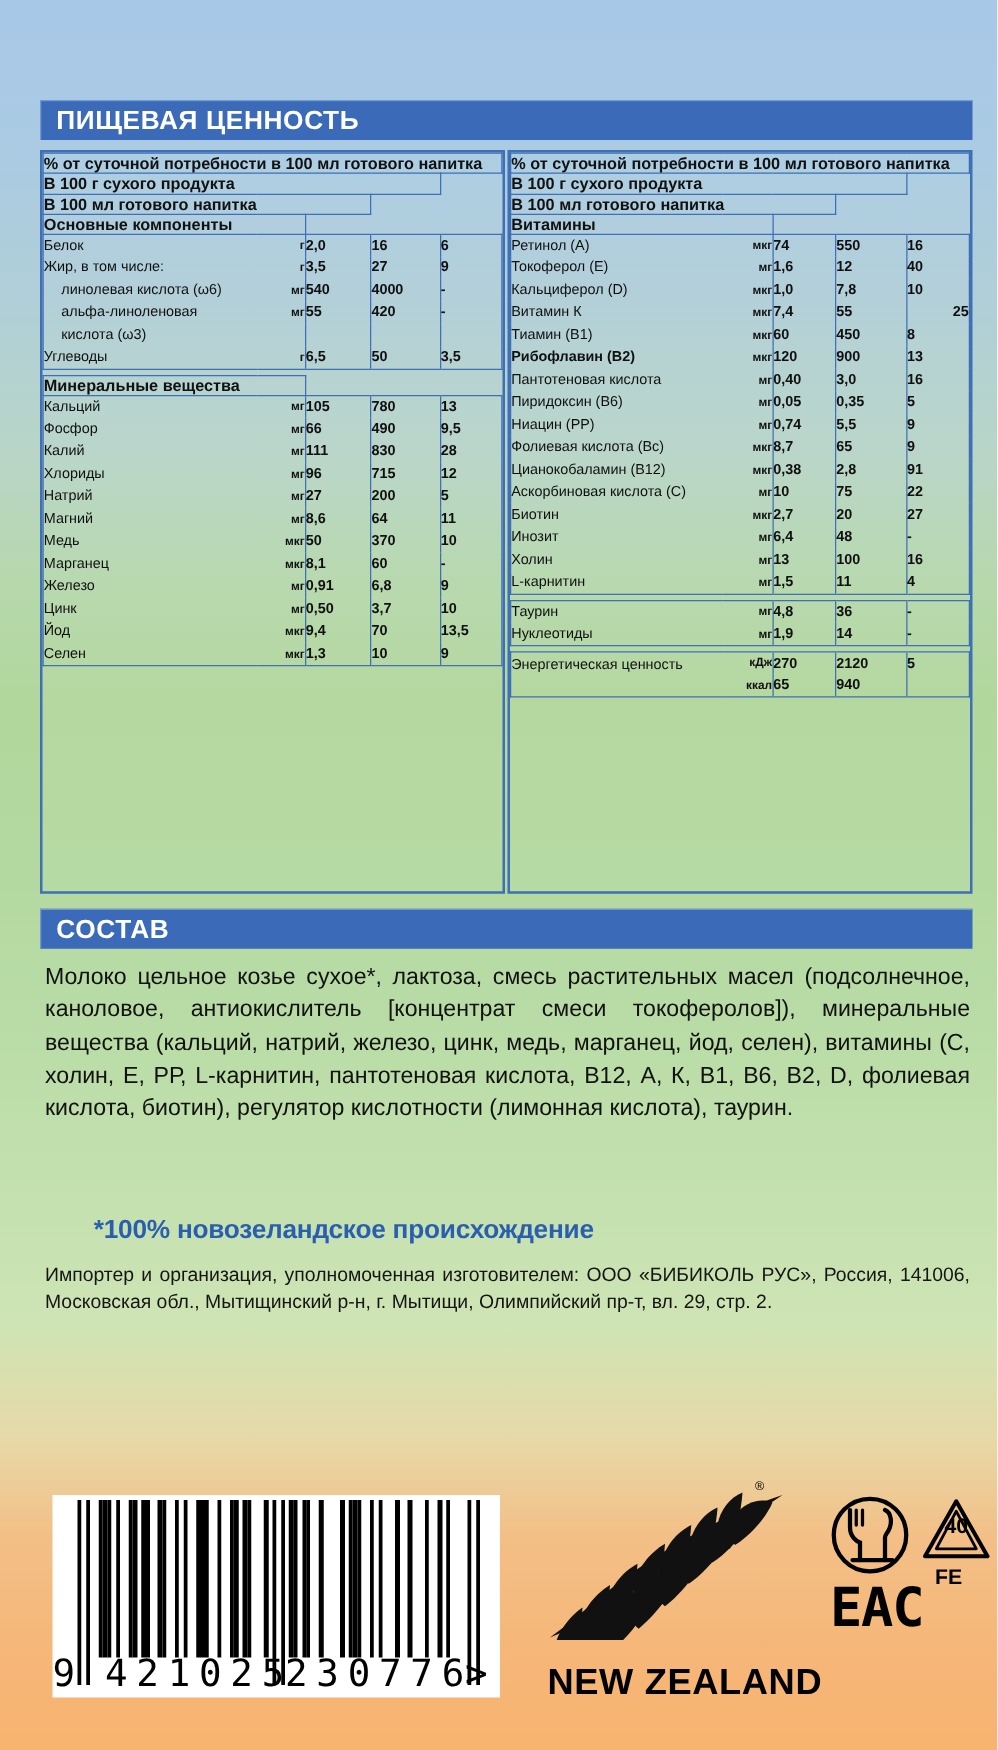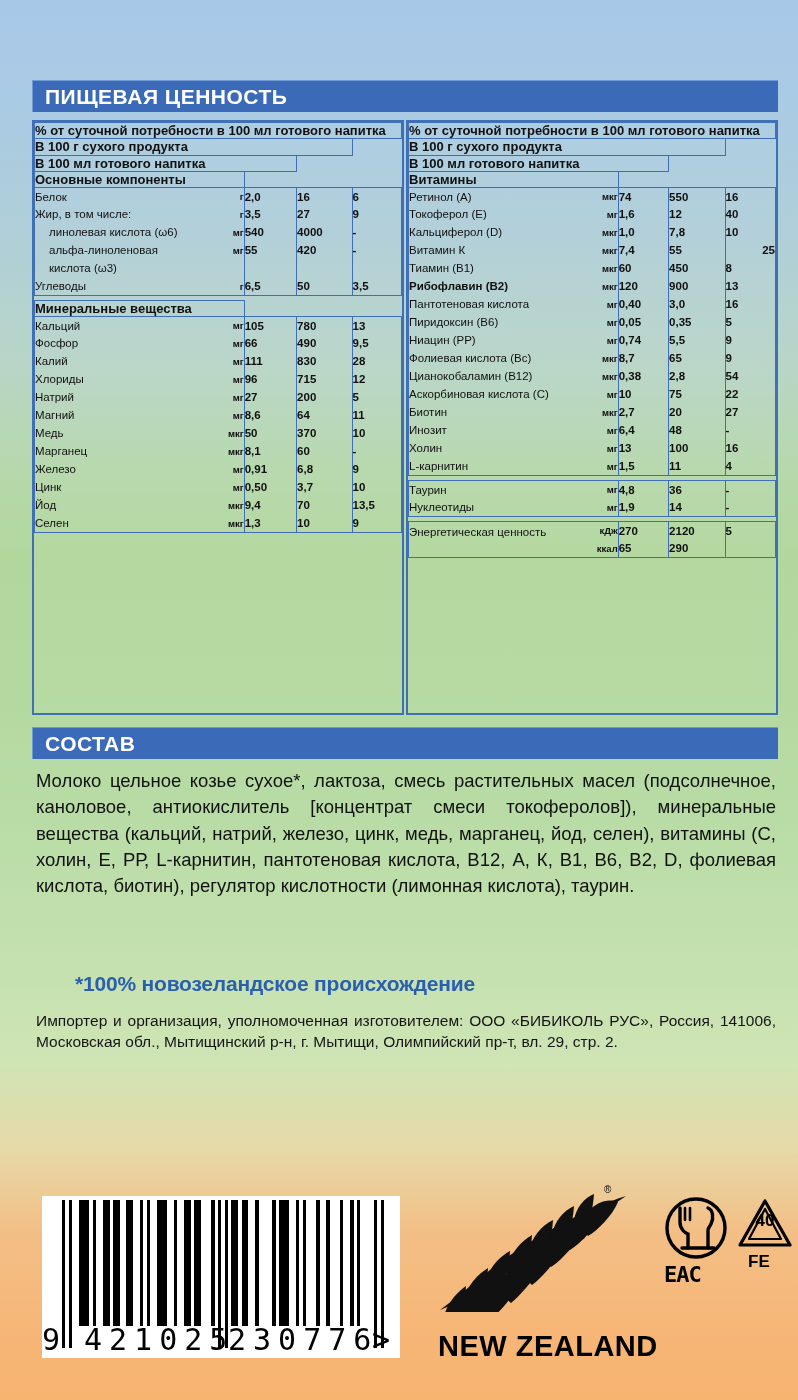--- a/index.html
+++ b/index.html
@@ -125,21 +125,21 @@
   
   .fern{position:absolute;left:432px;top:1192px;width:200px;height:120px;}
   .nzlabel{
     position:absolute;left:438px;top:1330px;
     font-weight:bold;font-size:29px;letter-spacing:.5px;color:#000;
   }
   .icon-food{position:absolute;left:664px;top:1196px;width:64px;height:64px;}
   .eac{
     position:absolute;left:664px;top:1262px;
     font-family:"DejaVu Sans Mono","Liberation Mono",monospace;
-    font-weight:bold;font-size:22px;color:#000;letter-spacing:-1px;
+    font-weight:bold;font-size:43px;color:#000;letter-spacing:-1px;
   }
   .icon-recycle{position:absolute;left:736px;top:1196px;width:58px;height:58px;}
   .fetext{
     position:absolute;left:748px;top:1252px;
     font-weight:bold;font-size:17px;color:#000;
   }
   .tm{
     position:absolute;left:604px;top:1184px;
     font-size:10px;color:#000;
   }
@@ -420,21 +420,21 @@
             <td class="unit">мкг</td>
             <td class="v vsep">8,7</td>
             <td class="v vsep">65</td>
             <td class="v vsep" style="border-right: 1.5px solid rgb(63, 111, 181);">9</td>
           </tr>
           <tr class="r">
             <td class="name" style="border-left: 1.5px solid rgb(63, 111, 181);">Цианокобаламин (В12)</td>
             <td class="unit">мкг</td>
             <td class="v vsep">0,38</td>
             <td class="v vsep">2,8</td>
-            <td class="v vsep" style="border-right: 1.5px solid rgb(63, 111, 181);">54</td>
+            <td class="v vsep" style="border-right: 1.5px solid rgb(63, 111, 181);">91</td>
           </tr>
           <tr class="r">
             <td class="name" style="border-left: 1.5px solid rgb(63, 111, 181);">Аскорбиновая кислота (С)</td>
             <td class="unit">мг</td>
             <td class="v vsep">10</td>
             <td class="v vsep">75</td>
             <td class="v vsep" style="border-right: 1.5px solid rgb(63, 111, 181);">22</td>
           </tr>
           <tr class="r">
             <td class="name" style="border-left: 1.5px solid rgb(63, 111, 181);">Биотин</td>
@@ -495,21 +495,21 @@
           <tr class="r">
             <td class="name" rowspan="2" style="border-left: 1.5px solid rgb(63, 111, 181); border-top: 1.5px solid rgb(63, 111, 181); border-bottom: 1.5px solid rgb(63, 111, 181); vertical-align: top; padding-top: 3px;">Энергетическая ценность</td>
             <td class="unit" style="border-top: 1.5px solid rgb(63, 111, 181);">кДж</td>
             <td class="v vsep" style="border-top: 1.5px solid rgb(63, 111, 181);">270</td>
             <td class="v vsep" style="border-top: 1.5px solid rgb(63, 111, 181);">2120</td>
             <td class="v vsep" style="border-top: 1.5px solid rgb(63, 111, 181); border-right: 1.5px solid rgb(63, 111, 181);">5</td>
           </tr>
           <tr class="r">
             <td class="unit" style="border-bottom: 1.5px solid rgb(63, 111, 181);">ккал</td>
             <td class="v vsep" style="border-bottom: 1.5px solid rgb(63, 111, 181);">65</td>
-            <td class="v vsep" style="border-bottom: 1.5px solid rgb(63, 111, 181);">290</td>
+            <td class="v vsep" style="border-bottom: 1.5px solid rgb(63, 111, 181);">940</td>
             <td class="v vsep" style="border-bottom: 1.5px solid rgb(63, 111, 181); border-right: 1.5px solid rgb(63, 111, 181);"></td>
           </tr>
         </tbody>
     </table>
   </div>
 
   <div class="bar" style="left:32px;top:727px;width:746px;height:32px;font-size:21px;">
     <span>СОСТАВ</span>
   </div>
 

